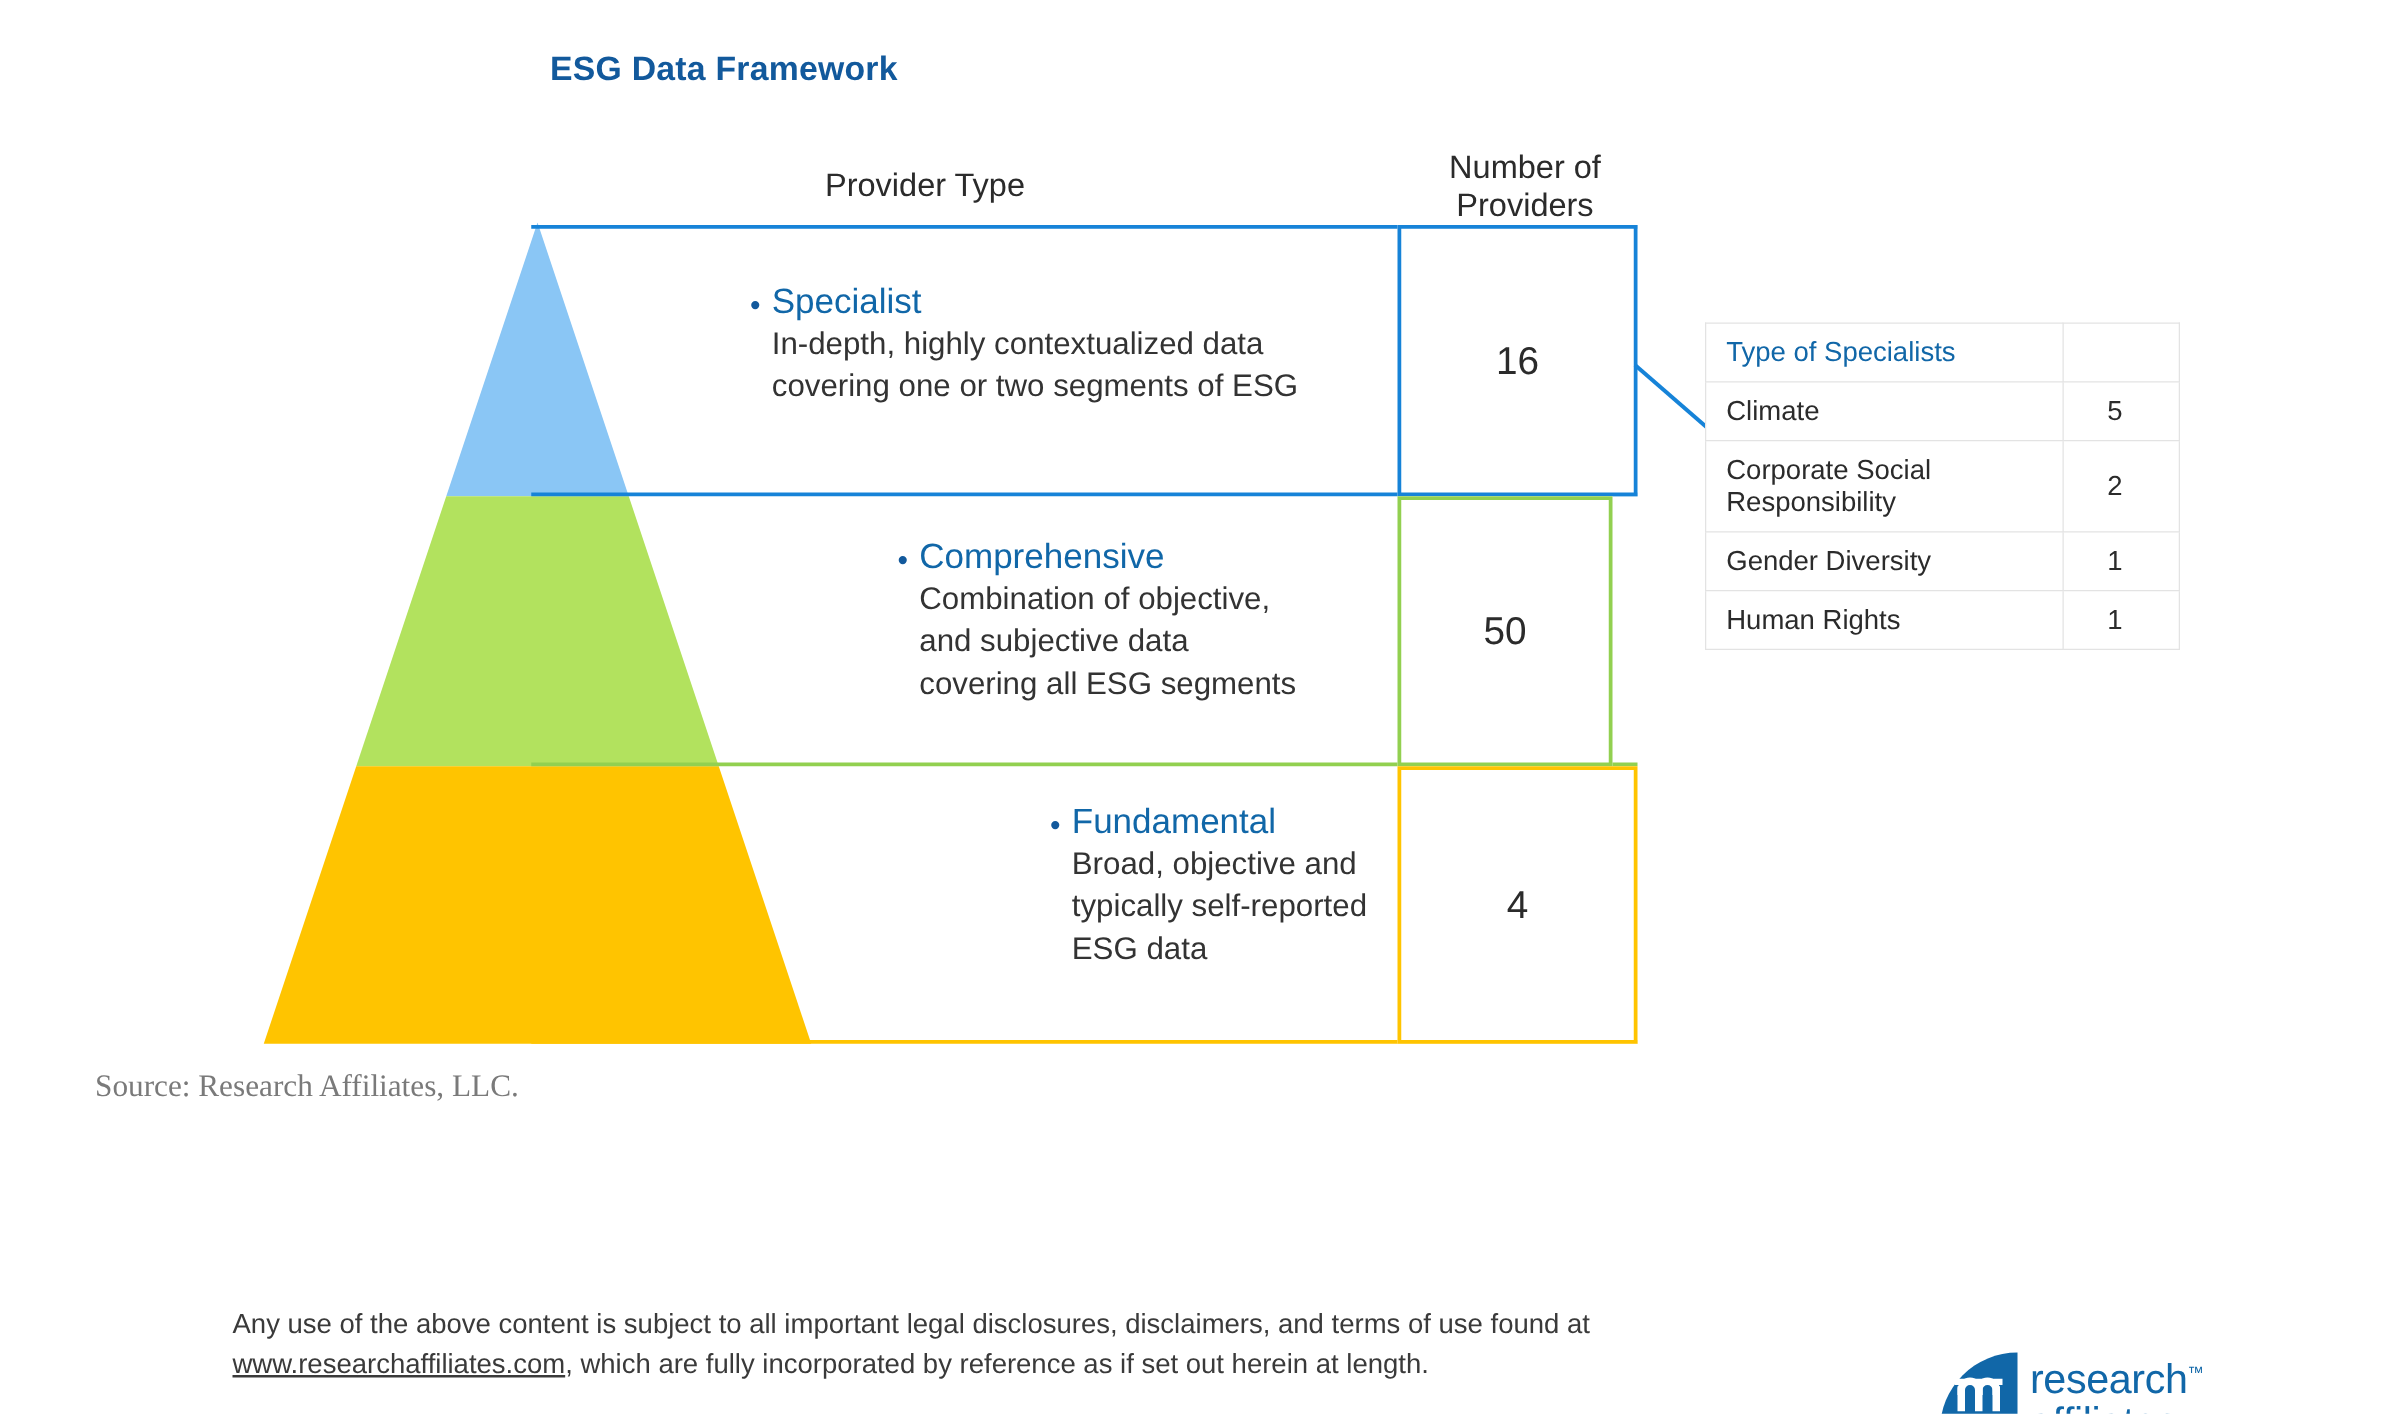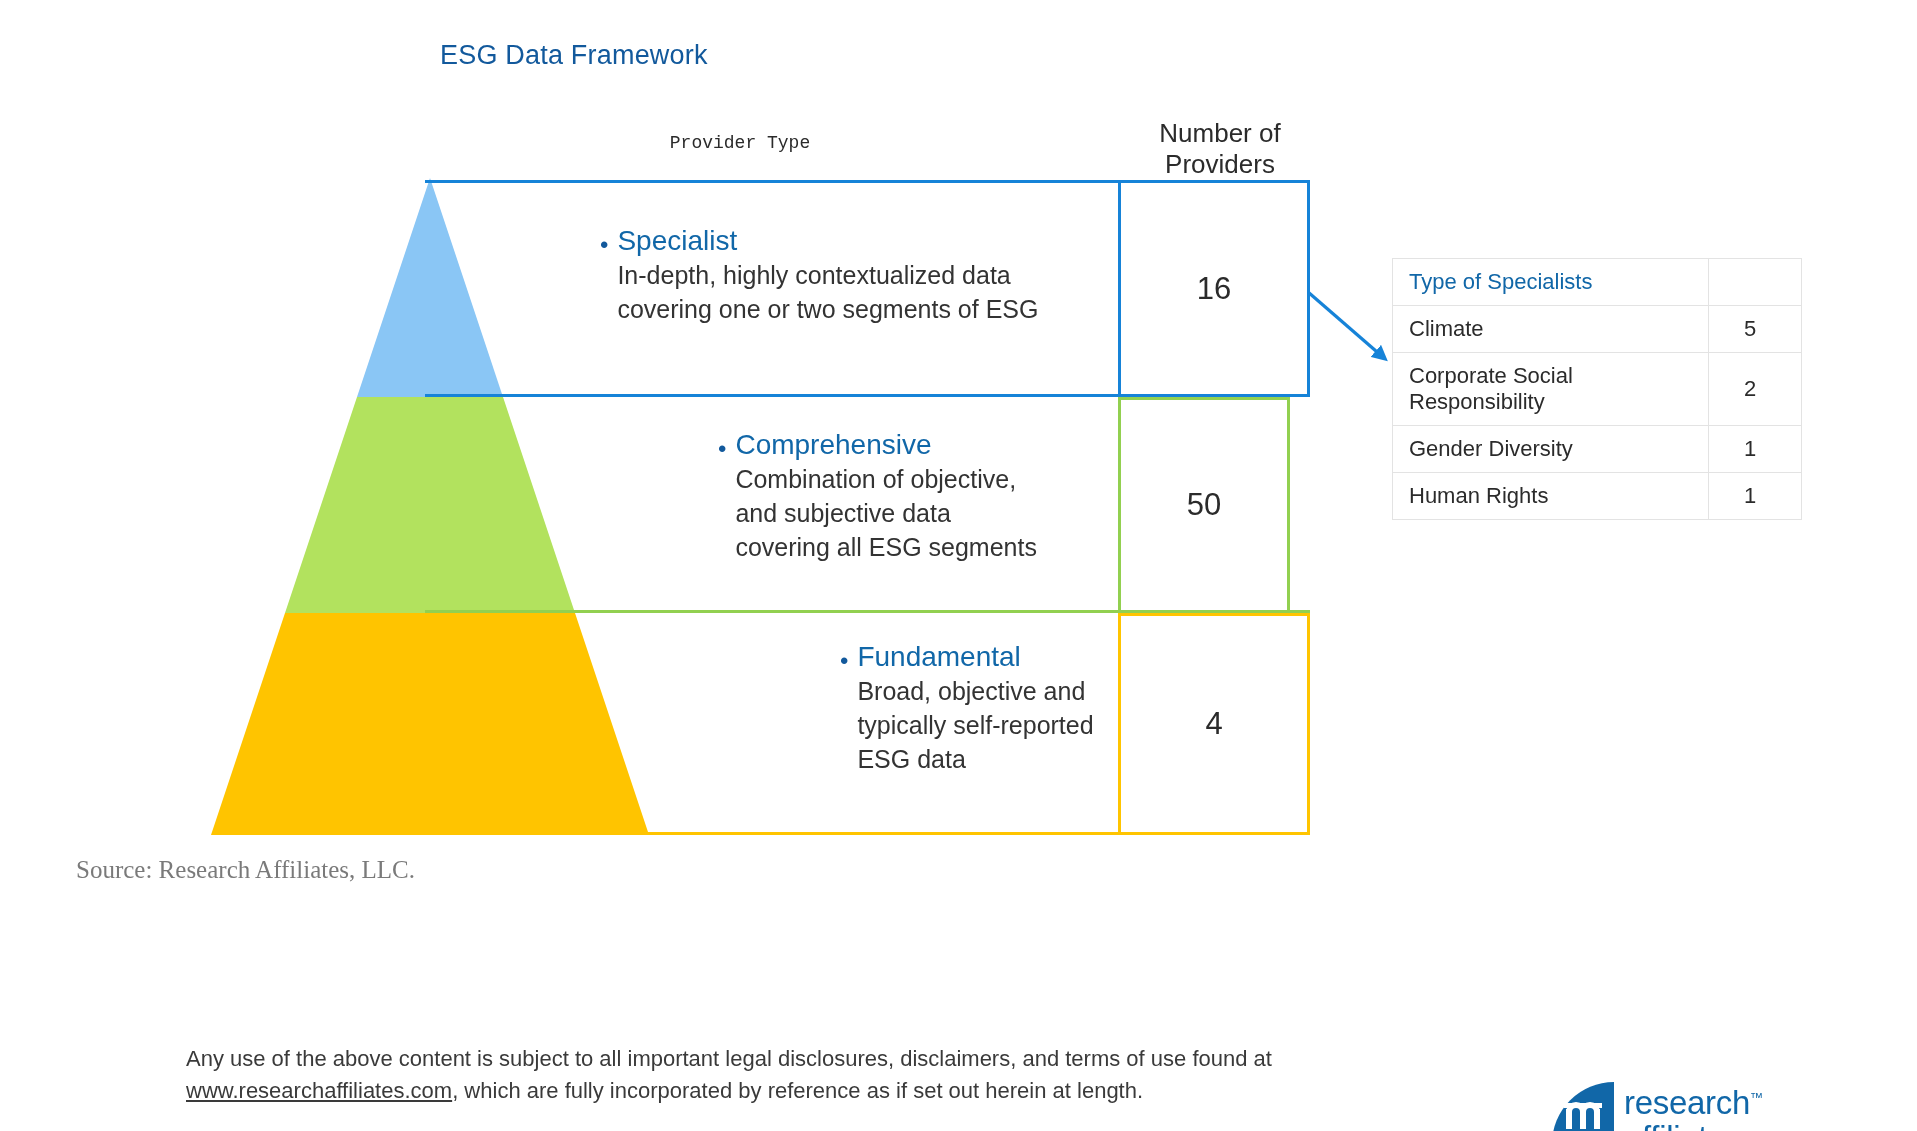--- a/index.html
+++ b/index.html
@@ -4,28 +4,28 @@
 <style>
   html,body{margin:0;padding:0;background:#fff;}
   body{width:1917px;height:1131px;position:relative;overflow:hidden;
        font-family:"Liberation Sans","DejaVu Sans",sans-serif;color:#333;}
 
   .abs{position:absolute;}
 
   
   #chart-title{
     left:440px; top:40px;
-    font-size:27px; font-weight:normal;
+    font-size:27px; font-weight:bold;
     color:#12599C; letter-spacing:.2px;
   }
 
   
   #col-head-provider-type{
     left:615px; top:133px; width:250px; text-align:center;
-    font-size:18px; color:#2b2b2b; font-weight:400;font-family:Liberation Mono, monospace;
+    font-size:26px; color:#2b2b2b; font-weight:400;
   }
   #col-head-number{
     left:1125px; top:118px; width:190px; text-align:center;
     font-size:26px; color:#2b2b2b; line-height:31px; font-weight:400;
   }
 
   
   #pyramid-svg{ left:60px; top:178px; }
 
   
@@ -64,21 +64,21 @@
 
   #tier-text-specialist{ left:600px; top:224px; width:470px; }
   #tier-text-comprehensive{ left:718px; top:428px; width:330px; }
   #tier-text-fundamental{ left:840px; top:640px; width:260px; }
 
   
   #arrow-svg{ left:1300px; top:270px; }
 
   
   #specialists-table{
-    left:1392px; top:258px; width:410px;
+    left:1364px; top:258px; width:380px;
     border-collapse:collapse; font-size:22px; color:#2b2b2b;
     background:#fff;
   }
   #specialists-table td{
     border:1px solid #E3E3E3; padding:10px 16px; font-weight:400;
   }
   #specialists-table td.num{ width:70px; text-align:center; padding-left:6px; }
   #specialists-table tr.head td{ color:#1167A8; }
 
   

